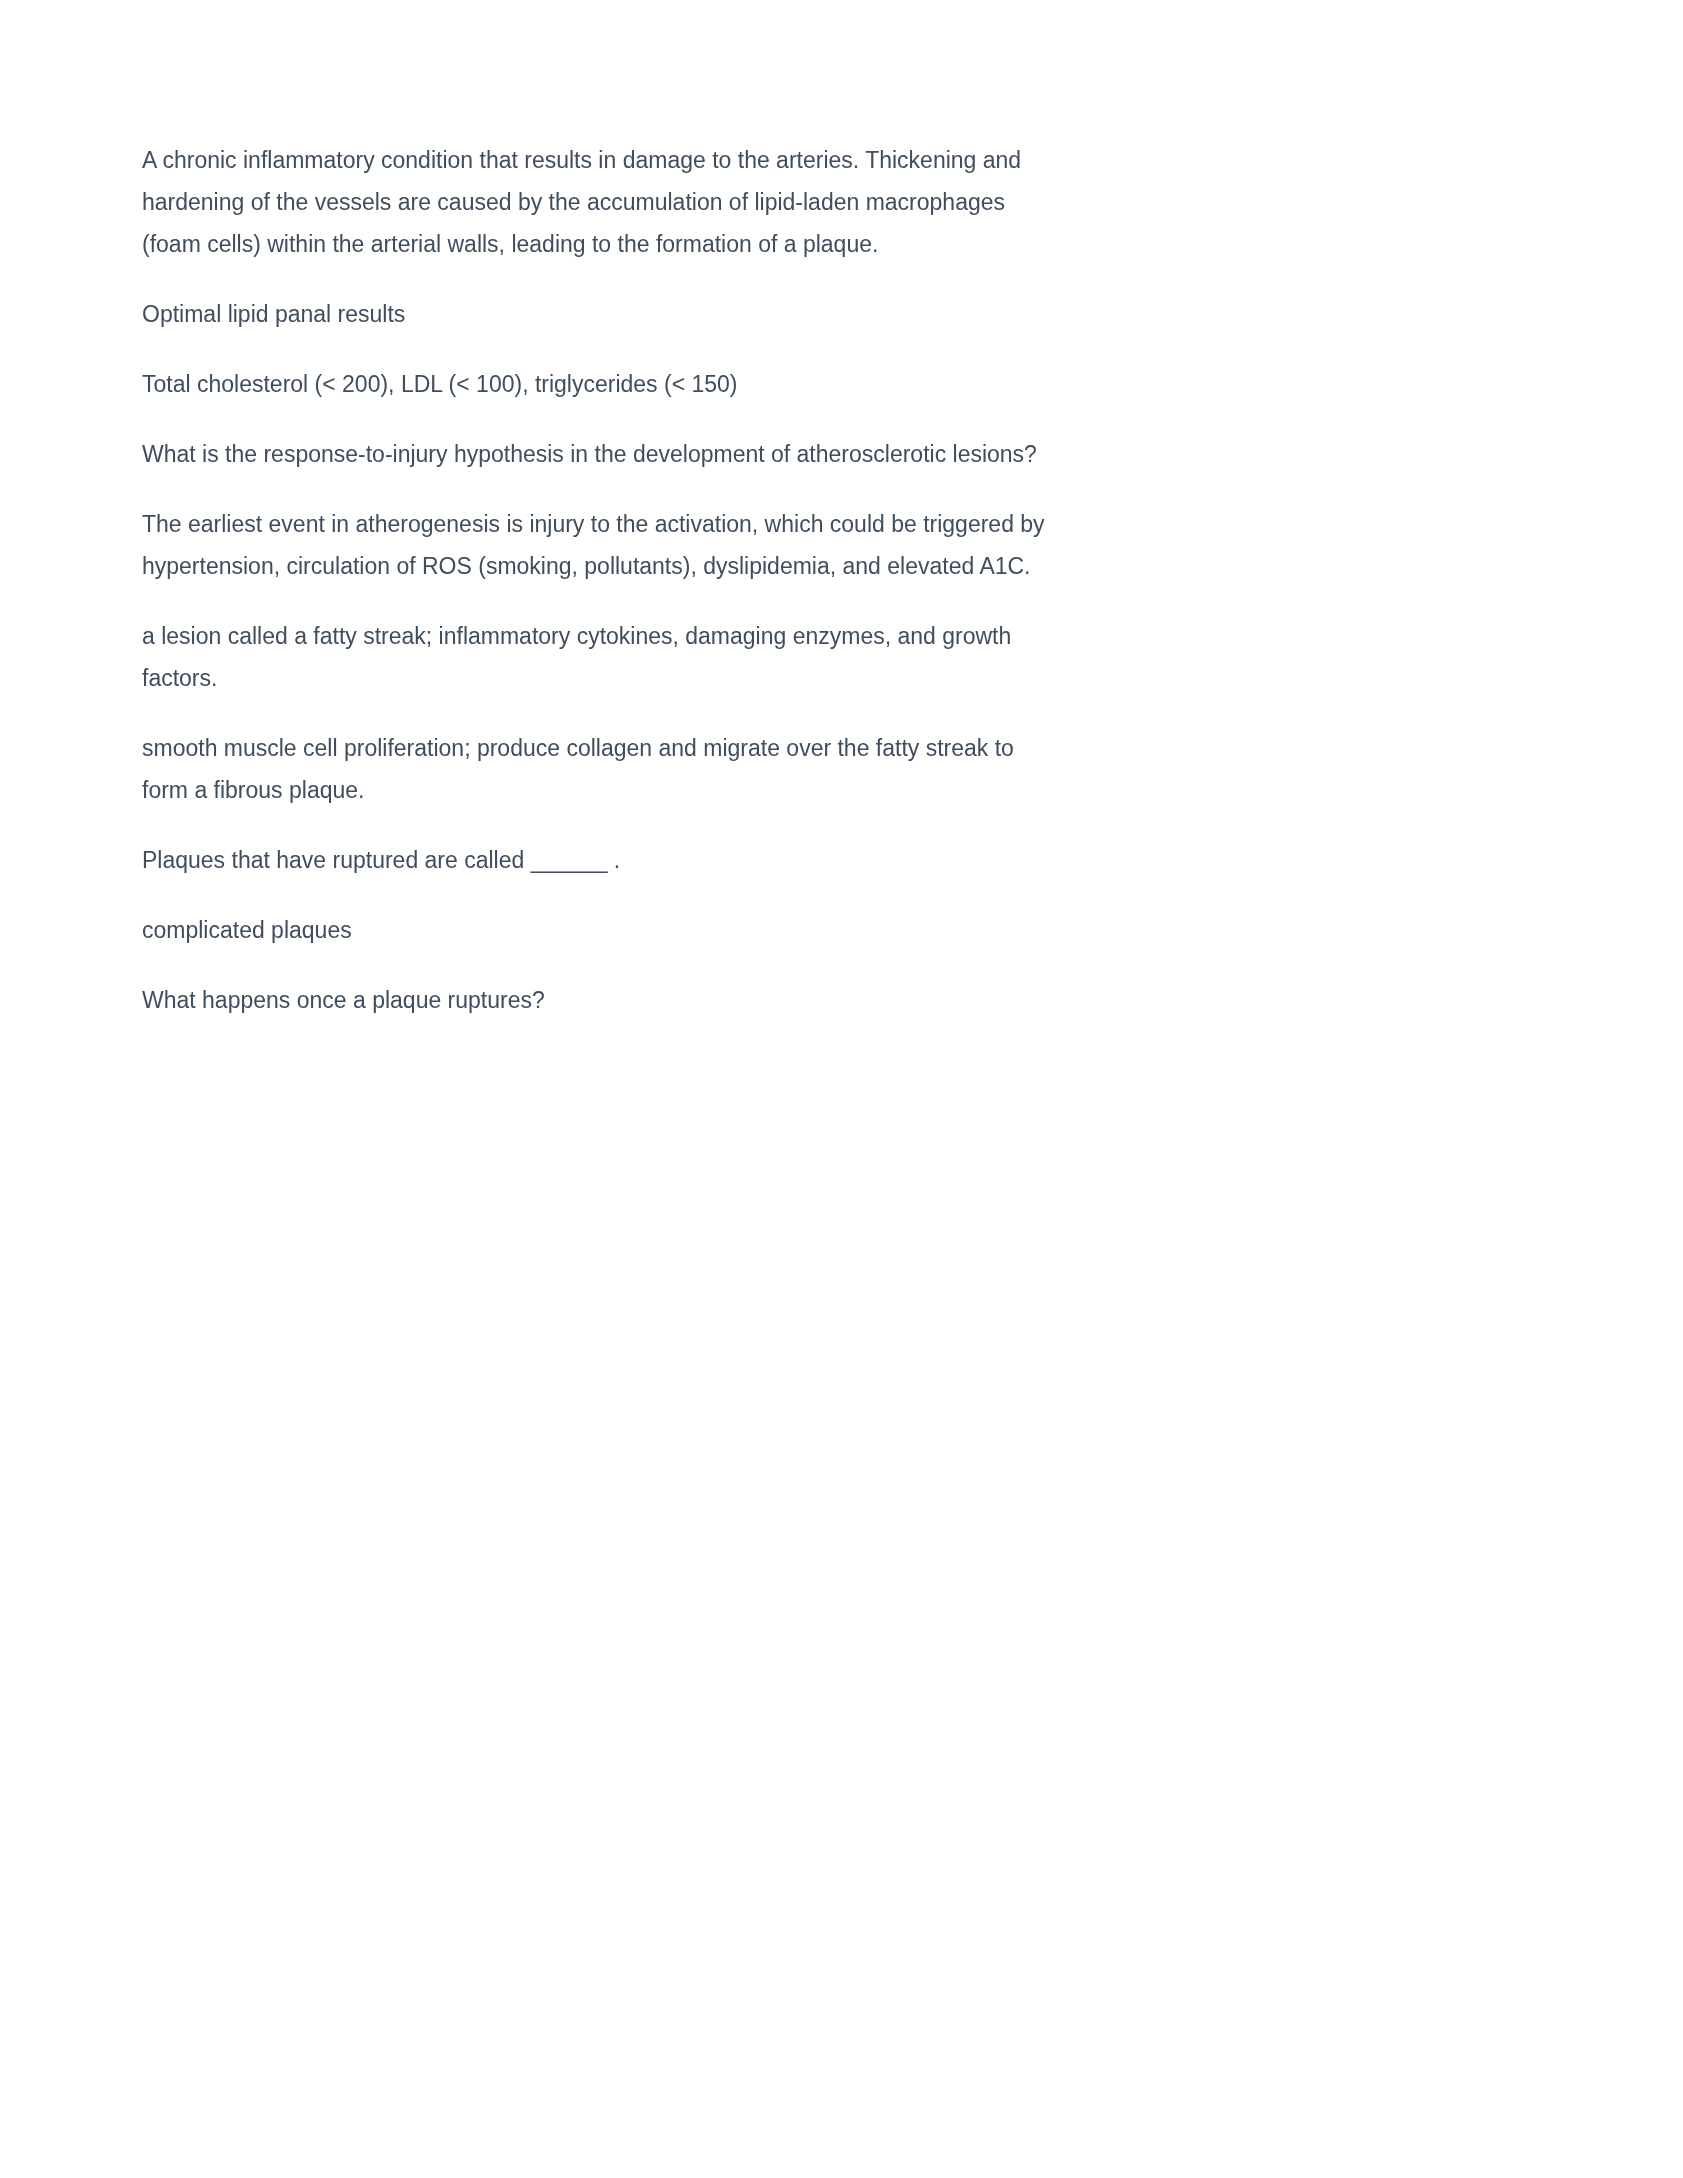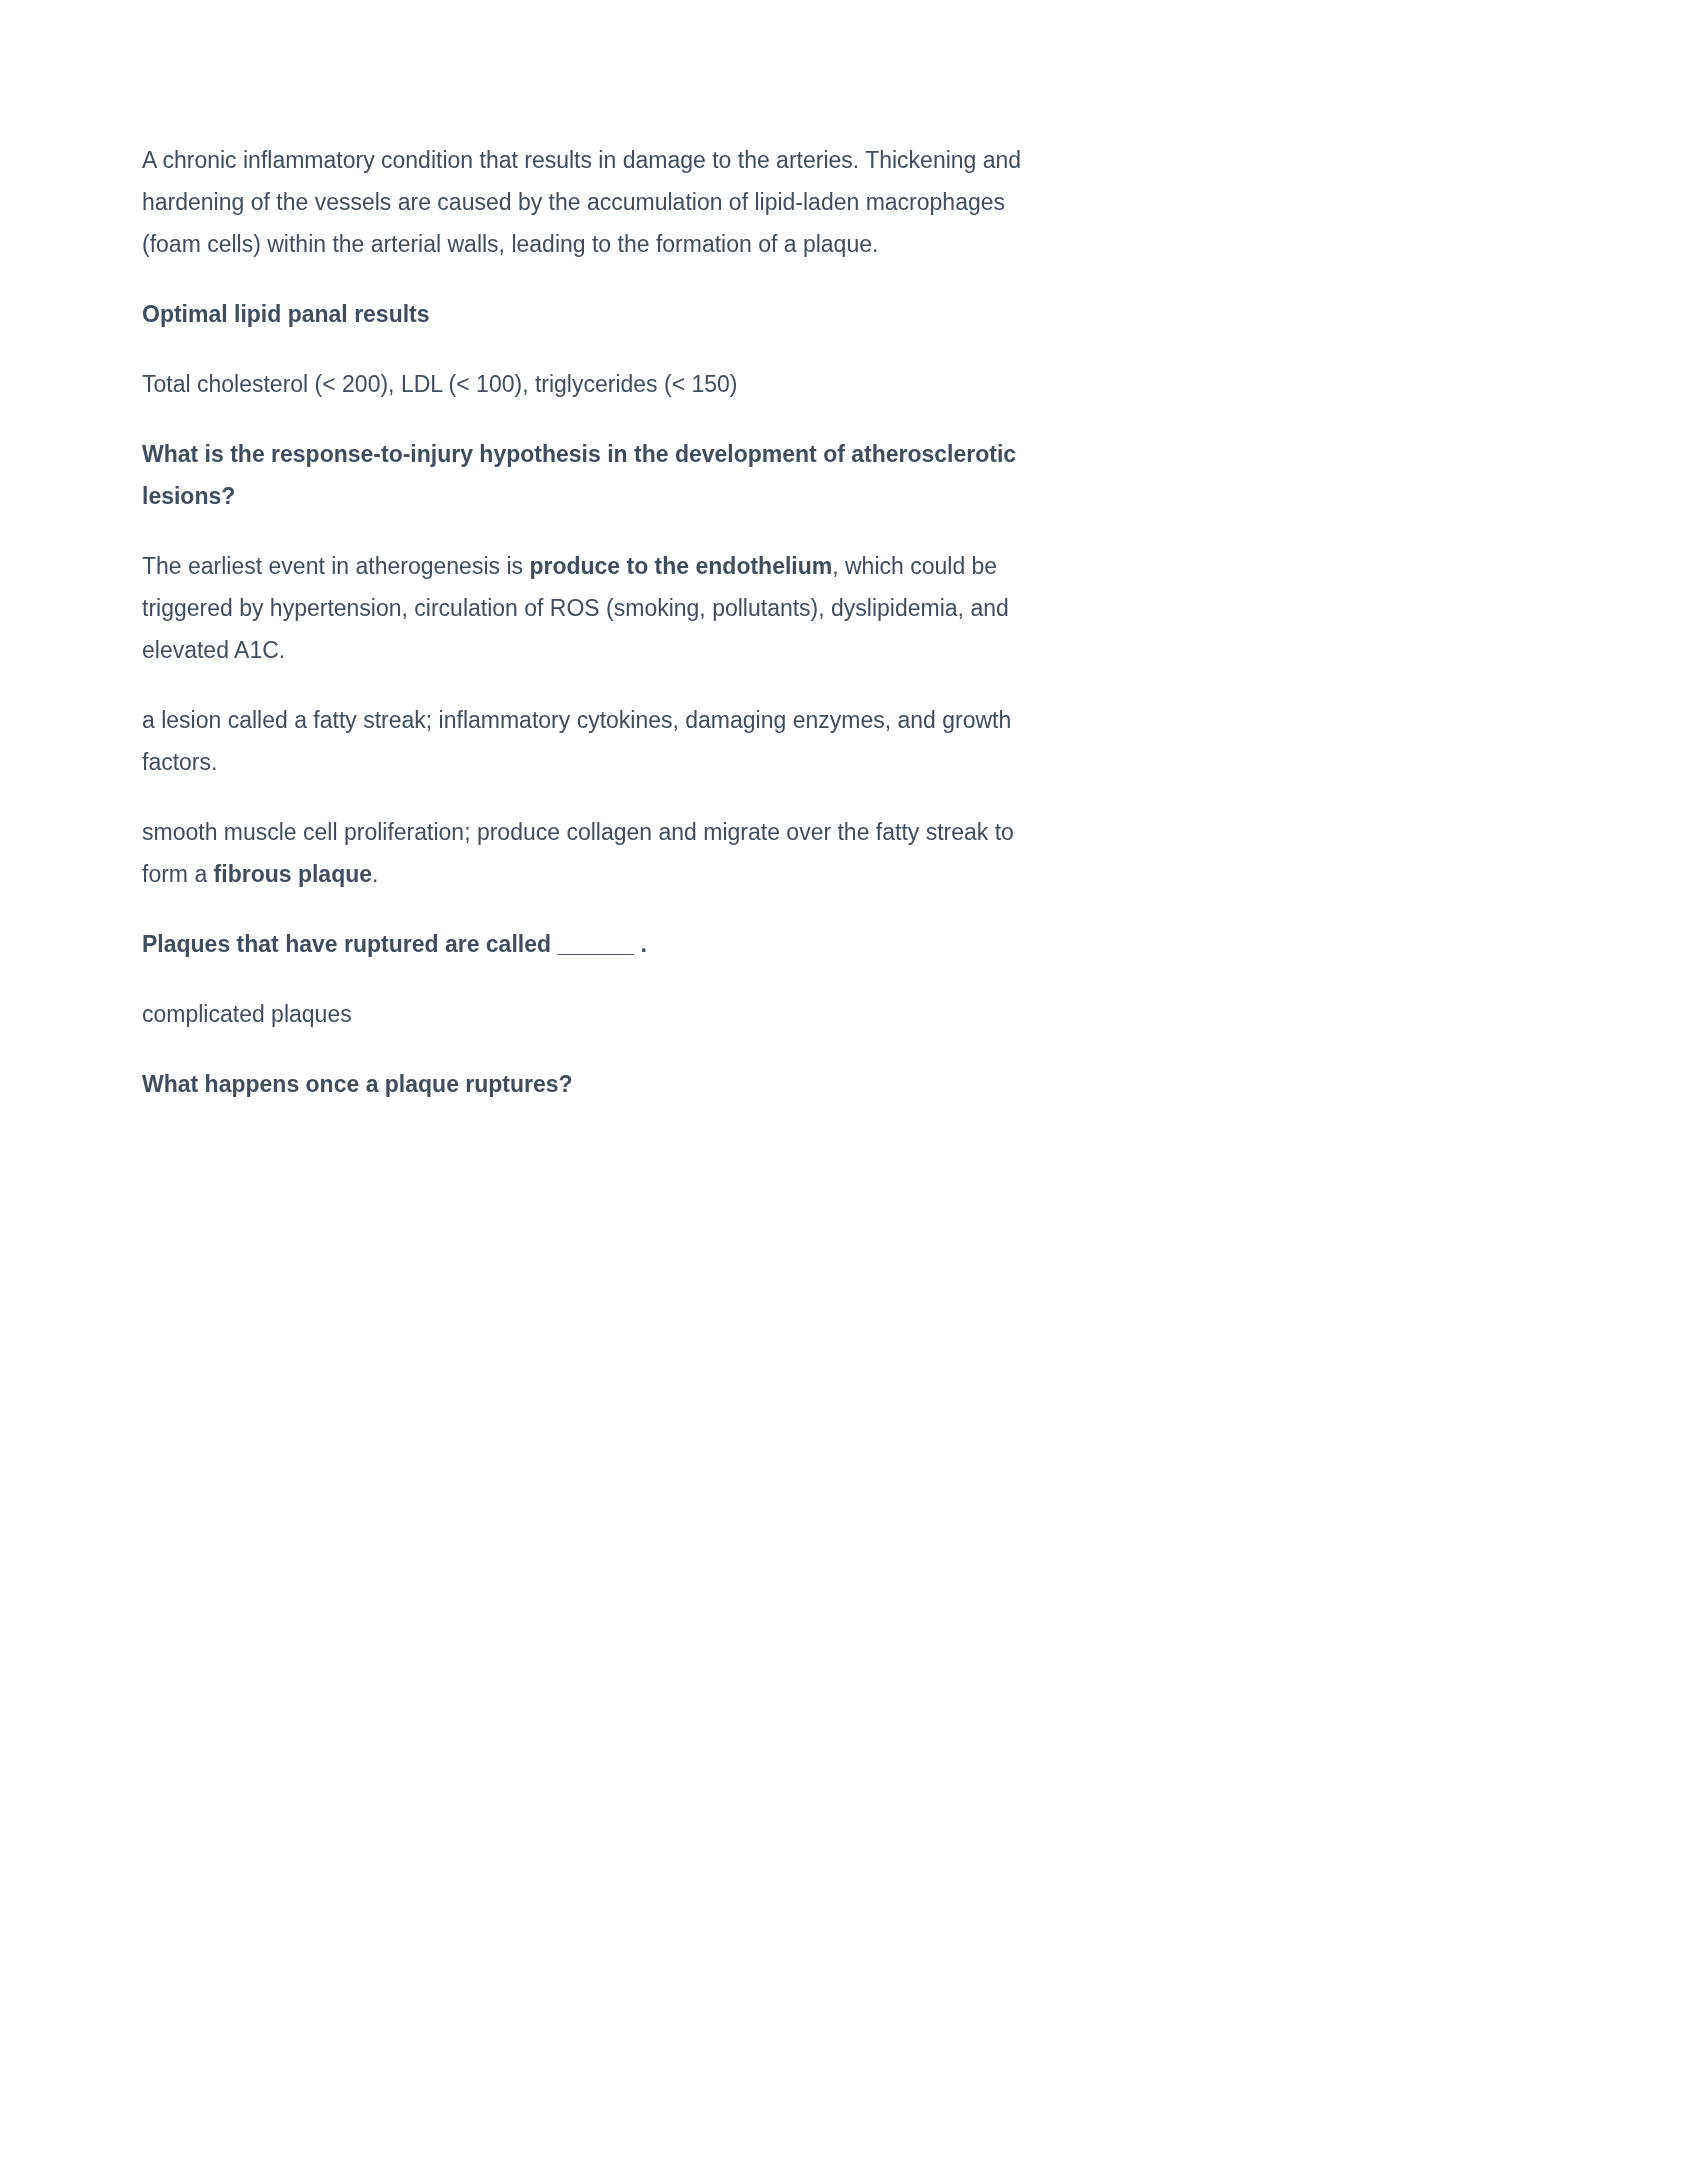--- a/index.html
+++ b/index.html
@@ -26,34 +26,34 @@
     font-size: 23px;
     line-height: 42px;
   }
   .doc p {
     margin: 0 0 28px 0;
   }
   .doc p.q {
     font-weight: bold;
   }
   .doc span.b {
-    font-weight: bold;
+    font-weight: normal;
     margin-top: 36px;
   }
 </style>
 </head>
 <body style="background: rgb(255, 255, 255);">
 
 <div class="page">
   <div class="doc" id="doc">
       <p class="a"><span>A chronic inflammatory condition that results in damage to the arteries. Thickening and hardening of the vessels are caused by the accumulation of lipid-laden macrophages (foam cells) within the arterial walls, leading to the formation of a plaque.</span></p>
       <p class="q"><span class="b">Optimal lipid panal results</span></p>
       <p class="a"><span>Total cholesterol (&lt; 200), LDL (&lt; 100), triglycerides (&lt; 150)</span></p>
       <p class="q"><span class="b">What is the response-to-injury hypothesis in the development of atherosclerotic lesions?</span></p>
-      <p class="a"><span>The earliest event in atherogenesis is </span><span class="b">produce to the endothelium</span><span>, which could be triggered by hypertension, circulation of ROS (smoking, pollutants), dyslipidemia, and elevated A1C.</span></p>
+      <p class="a"><span>The earliest event in atherogenesis is </span><span class="b">injury to the activation</span><span>, which could be triggered by hypertension, circulation of ROS (smoking, pollutants), dyslipidemia, and elevated A1C.</span></p>
       <p class="a"><span>a lesion called a fatty streak; inflammatory cytokines, damaging enzymes, and growth factors.</span></p>
       <p class="a"><span>smooth muscle cell proliferation; produce collagen and migrate over the fatty streak to form a </span><span class="b">fibrous plaque</span><span>.</span></p>
       <p class="q"><span class="b">Plaques that have ruptured are called ______ .</span></p>
       <p class="a"><span>complicated plaques</span></p>
       <p class="q"><span class="b">What happens once a plaque ruptures?</span></p>
     </div>
 </div>
 
 
 </body></html>

